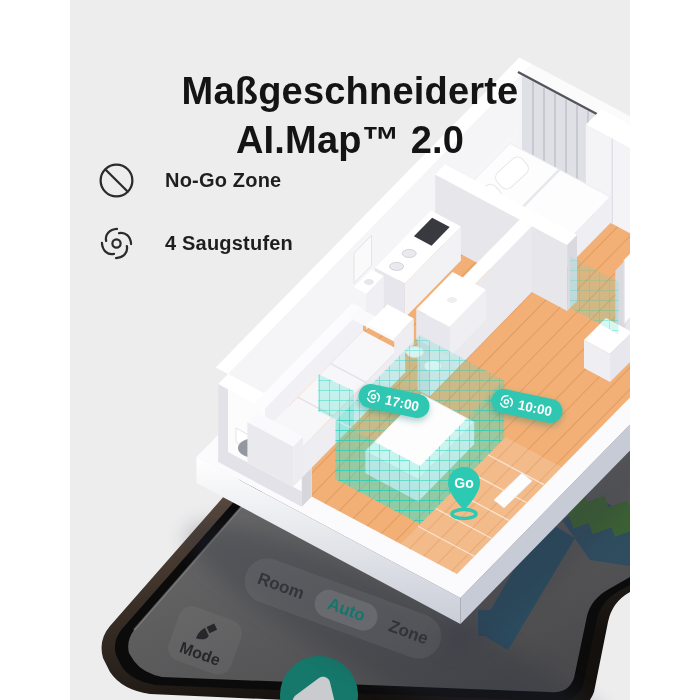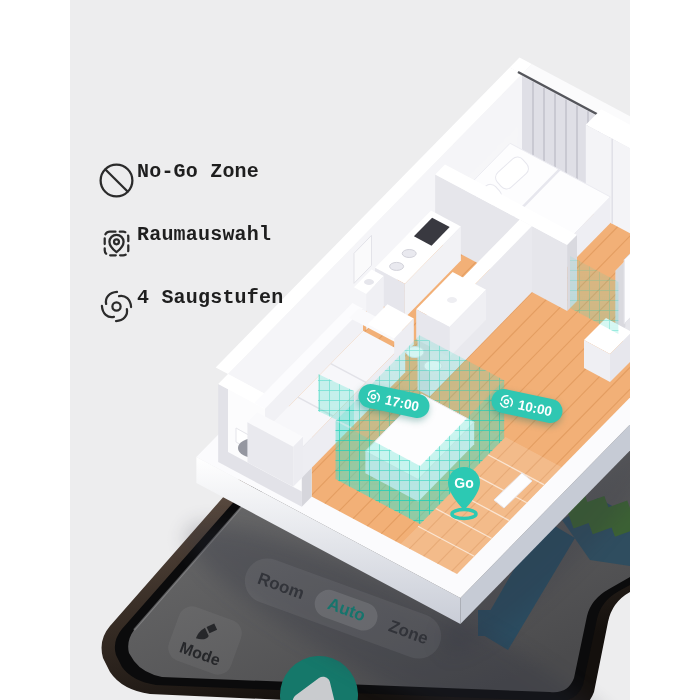--- a/index.html
+++ b/index.html
@@ -5,21 +5,21 @@
   html,body{margin:0;padding:0;}
   body{width:700px;height:700px;background:#ffffff;font-family:"Liberation Sans",sans-serif;overflow:hidden;}
   .panel{position:relative;width:560px;height:700px;margin:0 auto;background:#ededee;overflow:hidden;}
   .layer{position:absolute;left:0;top:0;width:560px;height:700px;}
   svg{display:block;}
   
   .title{position:absolute;left:0;top:42px;width:560px;text-align:center;color:#141414;
          font-weight:bold;font-size:38px;line-height:49px;letter-spacing:.2px;z-index:40;}
   
   .features{position:absolute;left:26px;top:160px;display:flex;flex-direction:column;gap:22px;z-index:40;}
-  .feat{display:flex;align-items:flex-start;gap:0;height:41px;font-family:Liberation Mono, monospace;}
+  .feat{display:flex;align-items:center;gap:28px;height:41px;}
   .feat .ic{width:41px;height:41px;flex:0 0 41px;}
   .feat .lbl{font-size:20px;font-weight:bold;color:#1e1e1e;letter-spacing:.2px;}
   .ic svg{stroke:#2b2b2b;fill:none;stroke-width:2.2;stroke-linecap:round;stroke-linejoin:round;}
   
   .badge{position:absolute;display:flex;align-items:center;gap:4px;background:#2fc7b2;color:#fff;
          border-radius:16px;padding:4px 10px 4px 7px;transform:rotate(12deg);font-weight:bold;
          font-size:13.5px;z-index:30;box-shadow:0 3px 7px rgba(15,110,98,.35);}
   .badge svg{width:16px;height:16px;stroke:#fff;fill:none;stroke-width:2;stroke-linecap:round;}
   .gopin{position:absolute;left:375px;top:464px;width:38px;height:62px;z-index:30;}
   
@@ -301,44 +301,38 @@
   </div>
 
   <div class="gopin">
     <svg width="38" height="62" viewBox="0 0 38 62">
       <ellipse cx="19" cy="50" rx="12" ry="4.5" fill="none" stroke="#2cc9b3" stroke-width="3.5"></ellipse>
       <path d="M19,3 C10,3 3,10 3,18.7 C3,30.5 19,46 19,46 C19,46 35,30.5 35,18.7 C35,10 28,3 19,3 Z" fill="#2cc9b3"></path>
       <text x="19" y="24" text-anchor="middle" font-family="Liberation Sans, sans-serif" font-size="14" font-weight="bold" fill="#ffffff">Go</text>
     </svg>
   </div>
 
+  <h1 class="title">
+    <span style="display:block">Maßgeschneiderte</span>
+    <span style="display:block">AI.Map™ 2.0</span>
+  </h1>
 
   <div class="features">
     <div class="feat">
       <span class="ic">
         <svg viewBox="0 0 40 40">
             <circle cx="20" cy="20" r="15.5"></circle>
             <line x1="9.2" y1="9.2" x2="30.8" y2="30.8"></line>
           </svg>
       </span>
       <span class="lbl">No-Go Zone</span>
     </div>
     <div class="feat">
       <span class="ic">
         <svg viewBox="0 0 40 40">
-            <rect x="8.5" y="8.5" width="23" height="23" rx="5" stroke-dasharray="5.5 4.2"></rect>
-        <path d="M20,11.5 c-3.8,0 -6.9,3.1 -6.9,6.9 c0,5 6.9,10.1 6.9,10.1 c0,0 6.9,-5.1 6.9,-10.1 c0,-3.8 -3.1,-6.9 -6.9,-6.9 Z"></path>
-        <circle cx="20" cy="18.4" r="2.4"></circle>
-          </svg>
-      </span>
-      <span class="lbl">Raumauswahl</span>
-    </div>
-    <div class="feat">
-      <span class="ic">
-        <svg viewBox="0 0 40 40">
             <circle cx="20" cy="20" r="4"></circle>
         <path d="M20.5,5.8 C13,6.2 8.6,11.4 9.9,17.5"></path>
         <path d="M20.5,5.8 C13,6.2 8.6,11.4 9.9,17.5" transform="rotate(90 20 20)"></path>
         <path d="M20.5,5.8 C13,6.2 8.6,11.4 9.9,17.5" transform="rotate(180 20 20)"></path>
         <path d="M20.5,5.8 C13,6.2 8.6,11.4 9.9,17.5" transform="rotate(270 20 20)"></path>
           </svg>
       </span>
       <span class="lbl">4 Saugstufen</span>
     </div>
   </div>

